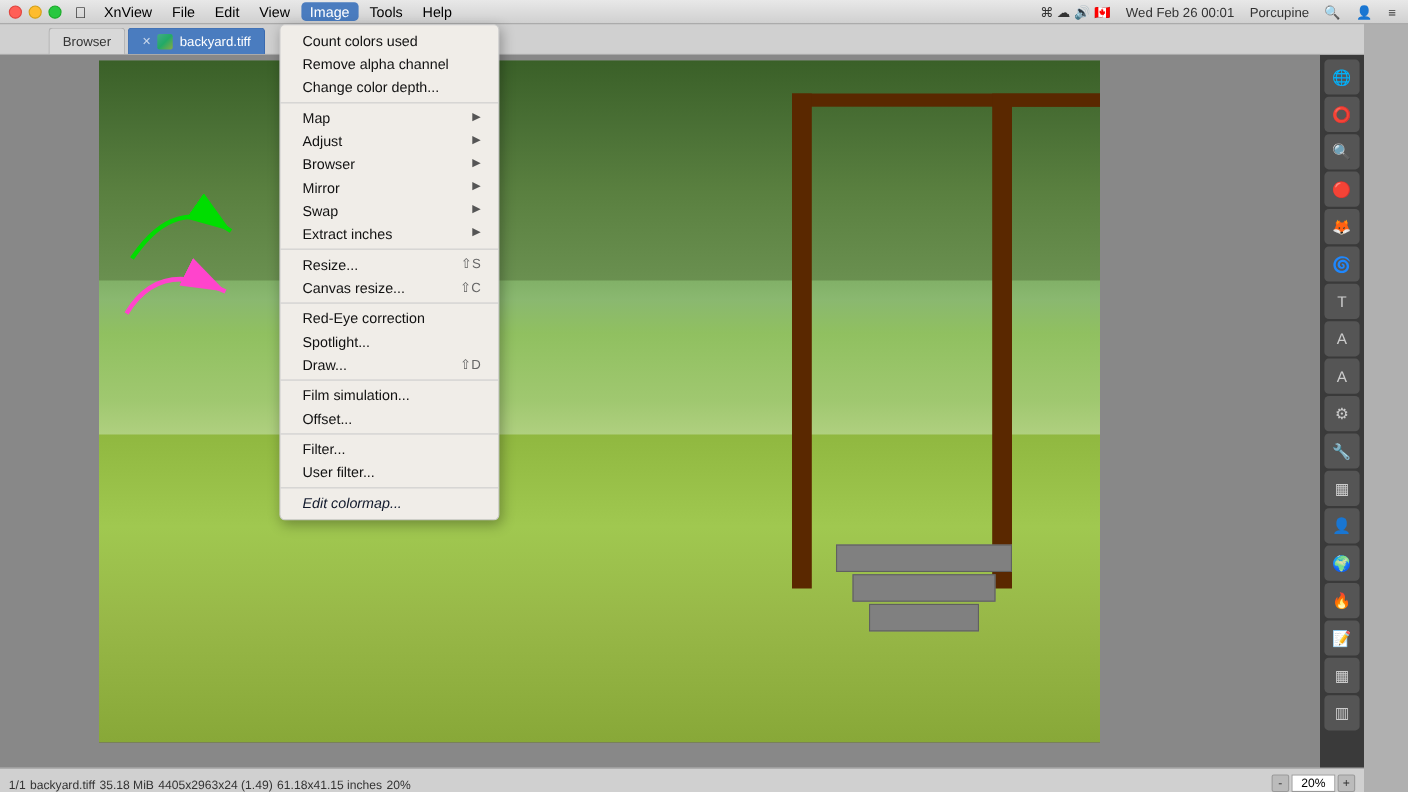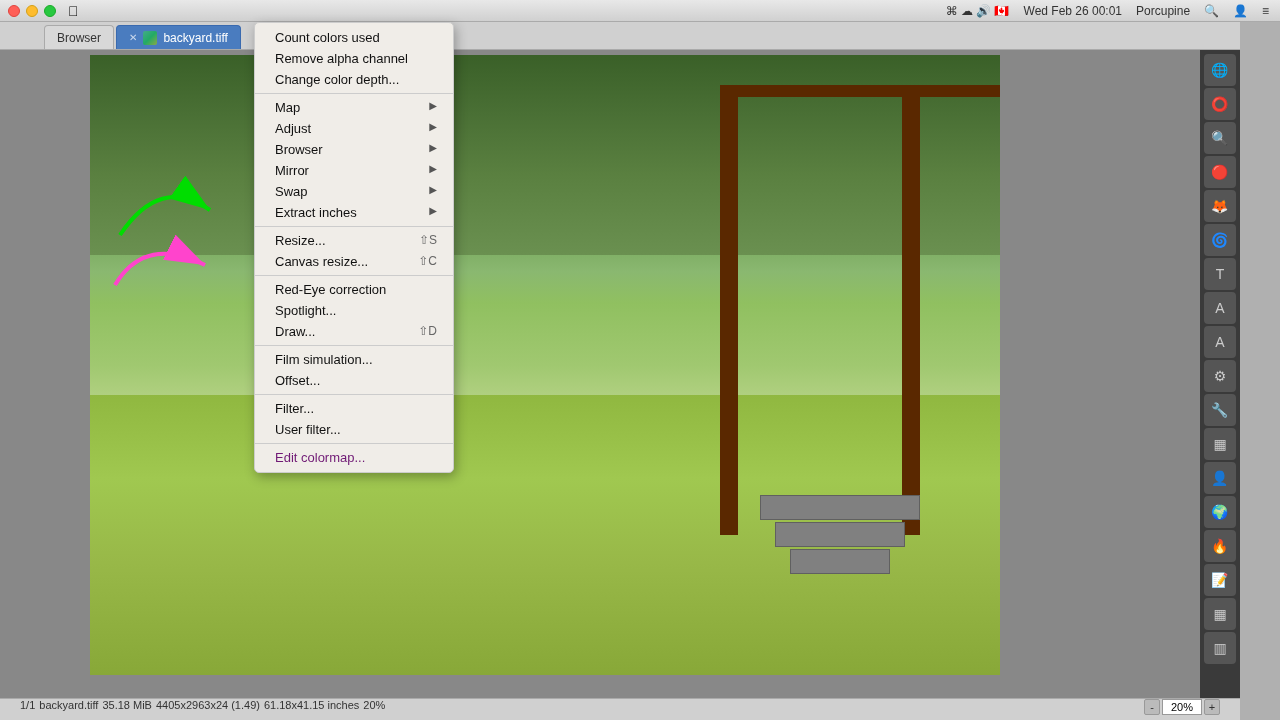--- a/index.html
+++ b/index.html
@@ -283,22 +283,22 @@
       color: #ccc;
       font-size: 14px;
     }
 
     
     .status-bar {
       height: 22px;
       background: #d0d0d0;
       border-top: 1px solid #aaa;
       display: flex;
-      align-items: flex-start;
-      padding: 0 20px;
+      align-items: flex-end;
+      padding: 0 8px;
       font-size: 11px;
       color: #333;
       gap: 4px;
     }
     .status-bar-right {
       margin-left: auto;
       display: flex;
       align-items: center;
       gap: 4px;
     }
@@ -345,21 +345,21 @@
     .menu-item {
       padding: 3px 16px 3px 20px;
       cursor: pointer;
       display: flex;
       align-items: flex-start;
       justify-content: space-between;
       color: #111;
       font-size: 13px;
       white-space: nowrap;
     }
-    .menu-item.disabled { color: #701a75; cursor: default; }
+    .menu-item.disabled { color: #0f172a; cursor: default; font-style: italic; }
 
     .menu-separator {
       height: 1px;
       background: #ccc;
       margin: 3px 0;
     }
 
     .menu-item .shortcut {
       font-size: 12px;
       color: #666;
@@ -374,20 +374,29 @@
 </head>
 <body>
 
 <div class="title-bar">
   <div class="traffic-lights">
     <div class="traffic-light tl-red"></div>
     <div class="traffic-light tl-yellow"></div>
     <div class="traffic-light tl-green"></div>
   </div>
   <span class="apple-logo"></span>
+  <div class="menu-bar">
+    <span class="menu-bar-item">XnView</span>
+    <span class="menu-bar-item">File</span>
+    <span class="menu-bar-item">Edit</span>
+    <span class="menu-bar-item">View</span>
+    <span class="menu-bar-item active">Image</span>
+    <span class="menu-bar-item">Tools</span>
+    <span class="menu-bar-item">Help</span>
+  </div>
   <div class="title-bar-right">
     <span>⌘ ☁ 🔊 🇨🇦</span>
     <span>Wed Feb 26  00:01</span>
     <span>Porcupine</span>
     <span>🔍</span>
     <span>👤</span>
     <span>≡</span>
   </div>
 </div>
 

